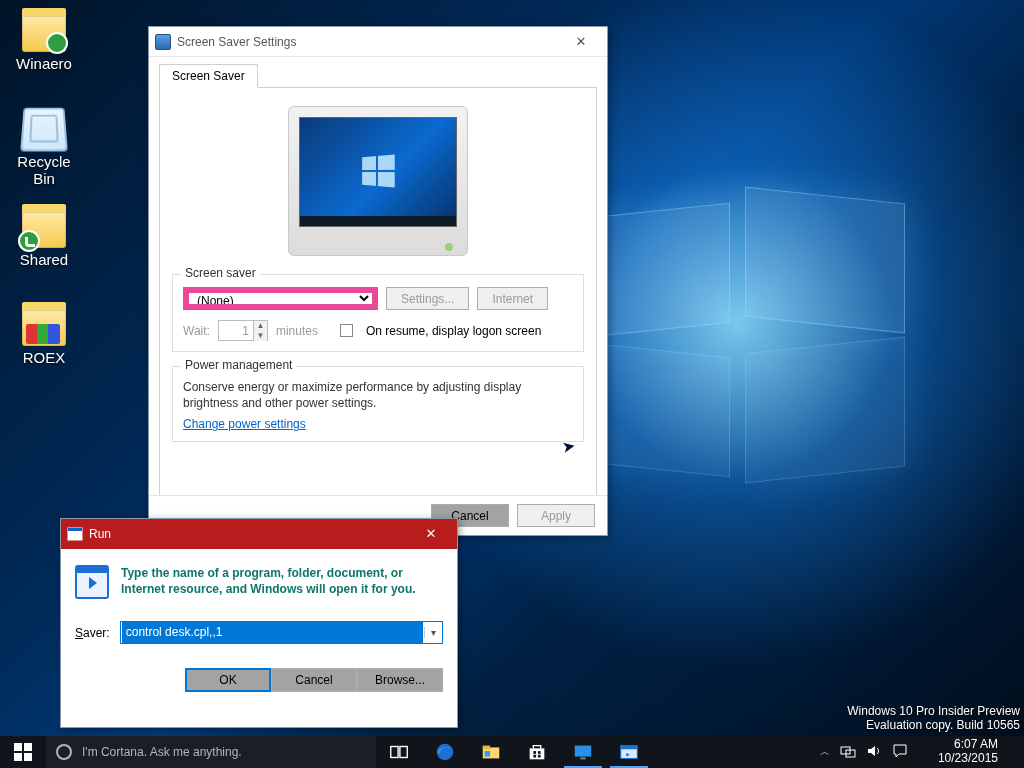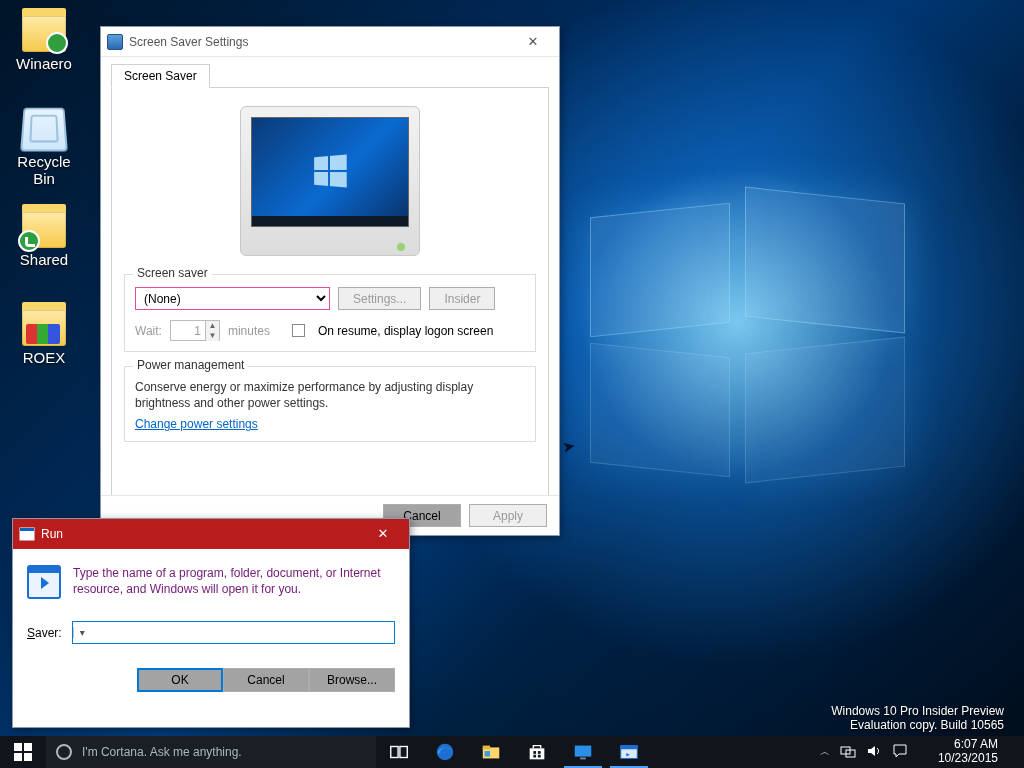--- a/index.html
+++ b/index.html
@@ -23,21 +23,21 @@
 .desk-icon span { font-size:15px; }
 .ic-folder { background:linear-gradient(#ffe9a6,#f5c94b); border-radius:2px 2px 3px 3px; border-top:8px solid #f8d76a; box-shadow:inset 0 0 0 1px rgba(0,0,0,.12);}
 .ic-user-dot{position:absolute;right:-2px;bottom:-2px;width:22px;height:22px;border-radius:50%;background:#2e9e3f;border:2px solid #fff;}
 .ic-bin { background:linear-gradient(#e8f4ff,#cfe7fb); border-radius:4px; transform:perspective(40px) rotateX(8deg); border:2px solid #9cc1dd; position:relative;}
 .ic-bin::before{content:"";position:absolute;inset:6px;border:2px solid #9cc1dd;border-radius:3px;}
 .ic-shared-dot{position:absolute;left:-4px;bottom:-4px;width:22px;height:22px;border-radius:50%;background:#2e9e3f;border:2px solid #fff;}
 .ic-shared-dot::after{content:"";position:absolute;inset:5px 3px 3px 5px;border-left:3px solid #fff;border-bottom:3px solid #fff;border-radius:0 0 0 4px;}
 .ic-roex::after{content:"";position:absolute;left:4px;bottom:2px;width:34px;height:20px;background:linear-gradient(90deg,#d33 33%,#3a3 33% 66%,#35d 66%);border-radius:2px;}
 
 
-.win { position:absolute; background:#fff; border:1px solid #8a9aac; box-shadow:2px 2px 8px rgba(0,0,0,.35); }
+.win { position:absolute; background:#fff; border:1px solid #8a9aac; box-shadow:2px 2px 8px rgba(0,0,0,.35);margin-left:48px; }
 .titlebar { height:30px; display:flex; align-items:center; padding:0 6px; background:#fff; border-bottom:1px solid #e8e8e8;}
 .titlebar.blue { background:#b91c1c; color:#fff; border-bottom:none;}
 .titlebar .ticon { width:16px; height:16px; margin-right:6px; display:inline-block;}
 .titlebar .ttxt { flex:1; font-size:12px; color:#555;}
 .titlebar.blue .ttxt{ color:#fff; }
 .titlebar .tclose { width:40px; height:28px; text-align:center; line-height:28px; font-size:13px; color:#555;}
 .titlebar.blue .tclose{ color:#fff; }
 
 
 .ss { left:100px; top:26px; width:460px; height:510px; }
@@ -47,21 +47,21 @@
 .monitor { width:180px; height:150px; margin:6px auto 18px; background:linear-gradient(#f2f2f2,#dcdcdc); border:1px solid #c8c8c8; border-radius:6px; padding:10px; position:relative;}
 .monitor::after{content:"";position:absolute;right:14px;bottom:4px;width:8px;height:8px;border-radius:50%;background:#9ad27a;}
 .monitor .scr { background:linear-gradient(135deg,#0a3a78,#0a6ad0 55%,#083068); width:100%; height:110px; border:1px solid #666; position:relative;}
 .monitor .winlogo{position:absolute;left:60px;top:38px;width:34px;height:30px;display:grid;grid-template:1fr 1fr/1fr 1fr;gap:2px;transform:perspective(60px) rotateY(-18deg);}
 .monitor .winlogo i{background:rgba(200,235,255,.85);}
 .monitor .tb{position:absolute;left:0;right:0;bottom:0;height:10px;background:#0d1a28;}
 .group { border:1px solid #dcdcdc; padding:12px 10px 10px; position:relative; margin-top:14px;}
 .group > .legend { position:absolute; top:-9px; left:8px; background:#fff; padding:0 4px; color:#333; font-size:12px;}
 .row { display:flex; align-items:center; gap:8px; }
 .row + .row { margin-top:10px; }
-select.ssel { width:195px; height:23px; border:1px solid #ec4899; background:#fff; font-size:12px; padding:0 4px;}
+select.ssel { width:195px; height:23px; border:6px solid #ec4899; background:#fff; font-size:12px; padding:0 4px;}
 .btn { height:23px; padding:0 14px; border:1px solid #adadad; background:#a3a3a3; font-size:12px;}
 .btn[disabled]{ color:#9a9a9a; background:#efefef;}
 .lbl-dis{ color:#9a9a9a;}
 .spin { display:flex; align-items:center; border:1px solid #bdbdbd; height:21px; }
 .spin input{ width:34px; border:none; text-align:right; padding:0 4px; font-size:12px; color:#9a9a9a;}
 .spin .ar{ display:flex; flex-direction:column; }
 .spin .ar b{ width:14px; height:10px; border-left:1px solid #bdbdbd; text-align:center; font-size:8px; line-height:9px; color:#666; background:#f2f2f2;}
 .chk{ width:13px;height:13px;border:1px solid #888; display:inline-block; margin-right:5px; vertical-align:-2px;}
 .pm-text{ font-size:12px; color:#333; line-height:1.35; }
 .link{ color:#0066cc; text-decoration:underline; cursor:pointer; display:inline-block; margin-top:6px;}
@@ -69,33 +69,33 @@
 .dlg-bottom .btn{ width:78px; }
 
 
 .rund { left:12px; top:518px; width:398px; height:210px; }
 .rund .body{ padding:16px 14px 10px; }
 .rund .hdr{ display:flex; gap:12px; align-items:flex-start;}
 .run-ico{ width:34px;height:34px; position:relative; flex:0 0 34px;}
 .run-ico .frame{position:absolute;inset:0;border:2px solid #1a6fd6;border-radius:3px;background:#eaf3ff;}
 .run-ico .bar{position:absolute;left:2px;right:2px;top:2px;height:6px;background:#1a6fd6;}
 .run-ico .arrow{position:absolute;left:14px;top:12px;width:0;height:0;border-left:8px solid #1a6fd6;border-top:6px solid transparent;border-bottom:6px solid transparent;}
-.rund .msg{ font-size:12px; color:#701a75; line-height:1.35;}
+.rund .msg{ font-size:12px; color:#0f766e; line-height:1.35;font-weight:bold;}
 .openrow{ display:flex; align-items:center; gap:10px; margin-top:22px;}
 .openrow label{ font-size:12px; text-decoration:underline; text-decoration-color:transparent;}
 .openrow label::first-letter{ text-decoration:underline;}
 .combo{ flex:1; height:23px; border:1px solid #0078d7; display:flex; align-items:center; background:#fff;}
 .combo .val{ flex:1; padding:0 4px; background:#0078d7; color:#fff; line-height:21px; font-size:12px; margin:1px;}
 .combo .dd{ width:18px; text-align:center; color:#555; font-size:10px; border-left:1px solid #c8c8c8;}
 .rund .btns{ display:flex; justify-content:flex-end; margin-top:24px;}
 .rund .btns .btn{ width:86px; height:24px;}
 .rund .btns .btn.def{ border:1px solid #0078d7; box-shadow:inset 0 0 0 1px #0078d7;}
 
 
-.watermark{ position:absolute; right:20px; bottom:36px; color:#fff; text-align:right; font-size:12px; text-shadow:0 1px 2px #000;}
+.watermark{ position:absolute; right:4px; bottom:36px; color:#fff; text-align:right; font-size:12px; text-shadow:0 1px 2px #000;}
 .cursor{ position:absolute; left:562px; top:437px; font-size:16px; color:#001030; transform:rotate(-10deg);}
 
 
 .taskbar{ position:absolute; left:0; right:0; bottom:0; height:32px; background:#10151b; display:flex; align-items:stretch; color:#fff;}
 .tb-btn{ width:46px; display:flex; align-items:center; justify-content:center; }
 .start{ width:46px; display:flex; align-items:center; justify-content:center;}
 .start .g{ width:18px;height:18px; display:grid; grid-template:1fr 1fr/1fr 1fr; gap:2px;}
 .start .g i{ background:#fff;}
 .search{ flex:0 0 330px; display:flex; align-items:center; background:#1a1f25; gap:10px; padding:0 10px; color:#aeb6bd;}
 .search .circ{ width:16px;height:16px;border:2px solid #aeb6bd;border-radius:50%;}
@@ -162,21 +162,21 @@
         </div>
       </div>
 
       <div class="group">
         <span class="legend">Screen saver</span>
         <div class="row">
           <select class="ssel">
             <option>(None)</option>
           </select>
           <button class="btn" disabled="">Settings...</button>
-          <button class="btn" disabled="">Insider</button>
+          <button class="btn" disabled="">Internet</button>
         </div>
         <div class="row">
           <span class="lbl-dis">Wait:</span>
           <span class="spin">
             <input value="1" style="">
             <span class="ar">
                 <b>▲</b>
                 <b>▼</b>
               </span>
           </span>
@@ -216,20 +216,21 @@
       <div class="run-ico">
         <div class="frame"></div>
           <div class="bar"></div>
           <div class="arrow"></div>
       </div>
       <div class="msg">Type the name of a program, folder, document, or Internet resource, and Windows will open it for you.</div>
     </div>
     <div class="openrow">
       <label>Saver:</label>
       <div class="combo">
+        <div class="val">control desk.cpl,,1</div>
         <div class="dd">▾</div>
       </div>
     </div>
     <div class="btns">
       <button class="btn def">OK</button>
       <button class="btn">Cancel</button>
       <button class="btn">Browse...</button>
     </div>
   </div>
 </div>

